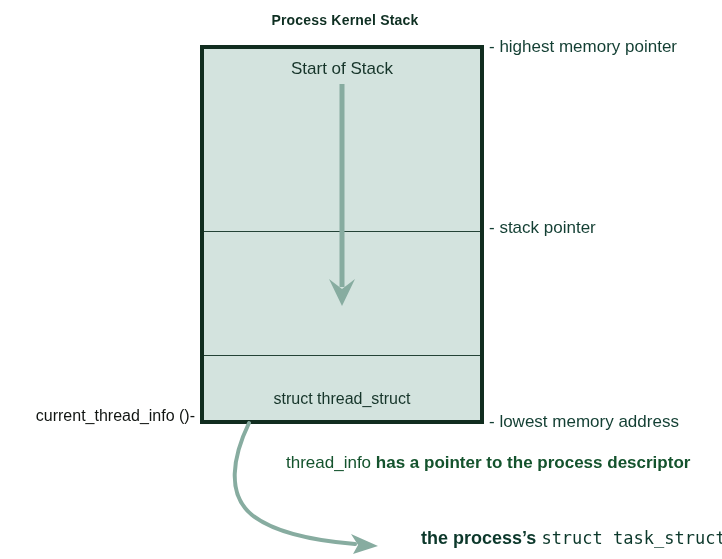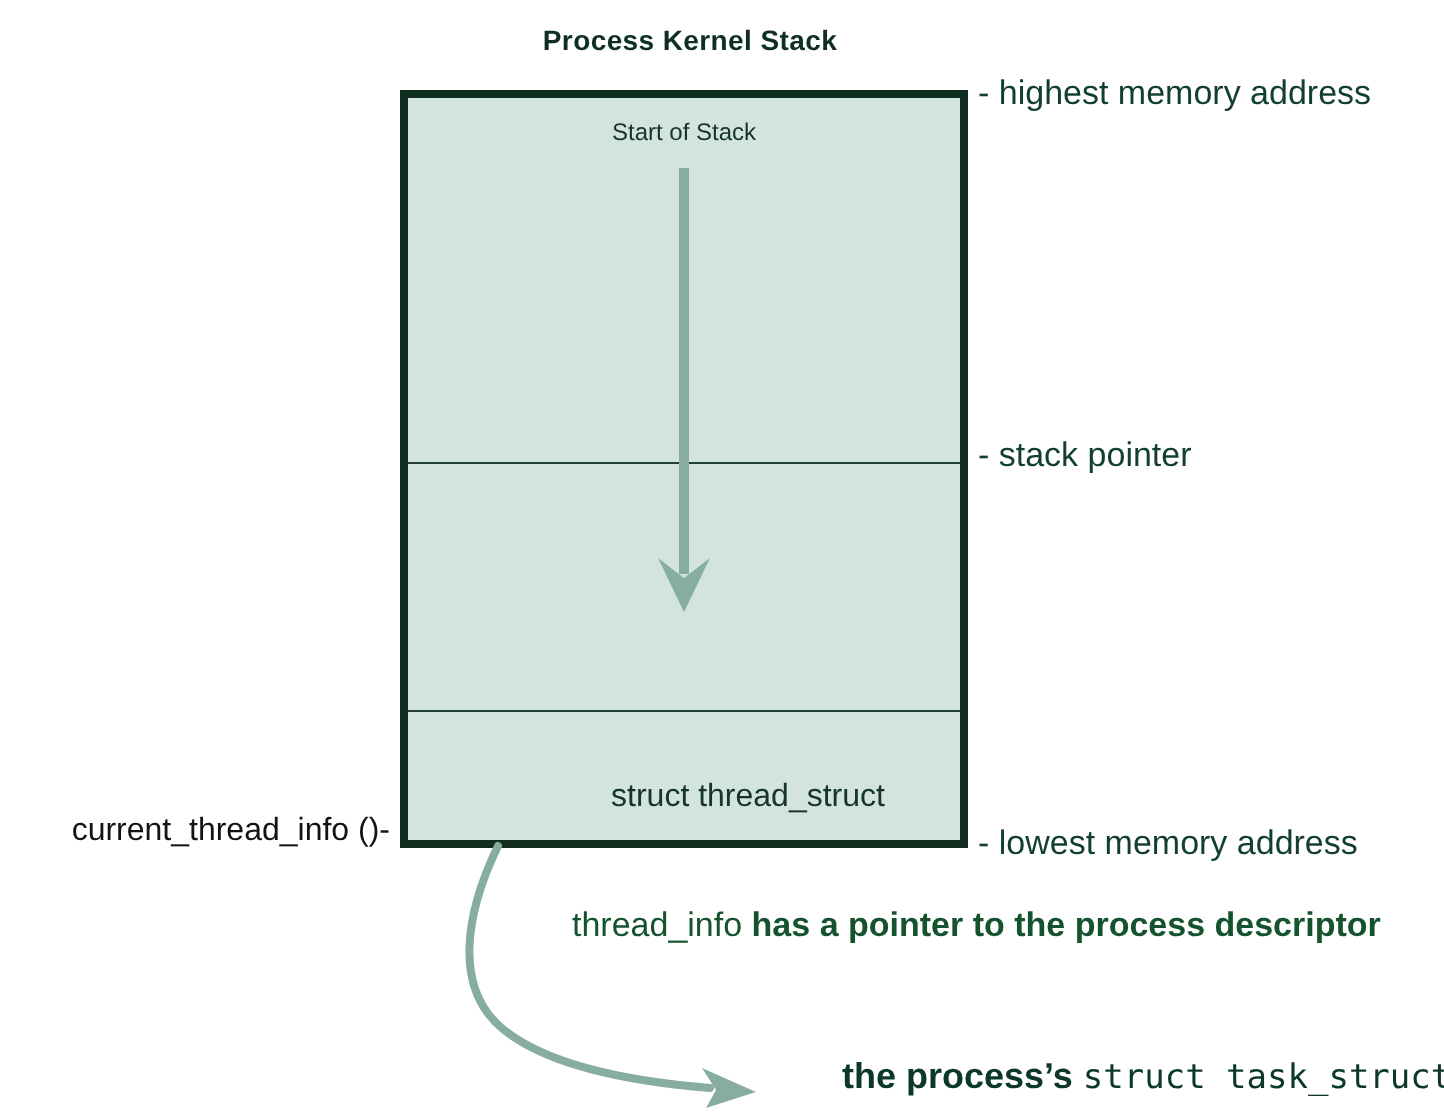--- a/index.html
+++ b/index.html
@@ -44,24 +44,24 @@
     background: #234236;
   }
   .divider.d1 { top: 231px; }
   .divider.d2 { top: 355px; }
   .box-text {
     position: absolute;
     left: 204px;
     width: 276px;
     text-align: center;
     color: #16352a;
-    font-size: 12px;
+    font-size: 17px;
   }
   .start-label { top: 59px; }
-  .thread-struct-label { top: 390px; font-size: 16px; padding-left: 32px; }
+  .thread-struct-label { top: 390px; font-size: 16px; }
   .side-label {
     position: absolute;
     left: 489px;
     font-size: 17px;
     color: #133f33;
     white-space: nowrap;
   }
   .side-highest { top: 37px; }
   .side-sp { top: 218px; }
   .side-lowest { top: 412px; }
@@ -114,21 +114,21 @@
 
   <div class="title">Process Kernel Stack</div>
 
   <div class="stack-box"></div>
   <div class="divider d1"></div>
   <div class="divider d2"></div>
 
   <div class="box-text start-label">Start of Stack</div>
   <div class="box-text thread-struct-label">struct thread_struct</div>
 
-  <div class="side-label side-highest">- highest memory address</div>
+  <div class="side-label side-highest">- highest memory pointer</div>
   <div class="side-label side-sp">- stack pointer</div>
   <div class="side-label side-lowest">- lowest memory address</div>
 
   <div class="cti-label">current_thread_info ()-</div>
 
   <div class="pointer-note"><span>thread_info</span><span class="bold-part"> has a pointer to the process descriptor</span></div>
 
   <div class="task-struct-line"><span class="bold-part">the process’s </span><span class="mono-part">struct task_struct</span></div>
 
   <svg class="arrows-svg" viewBox="0 0 722 559">

